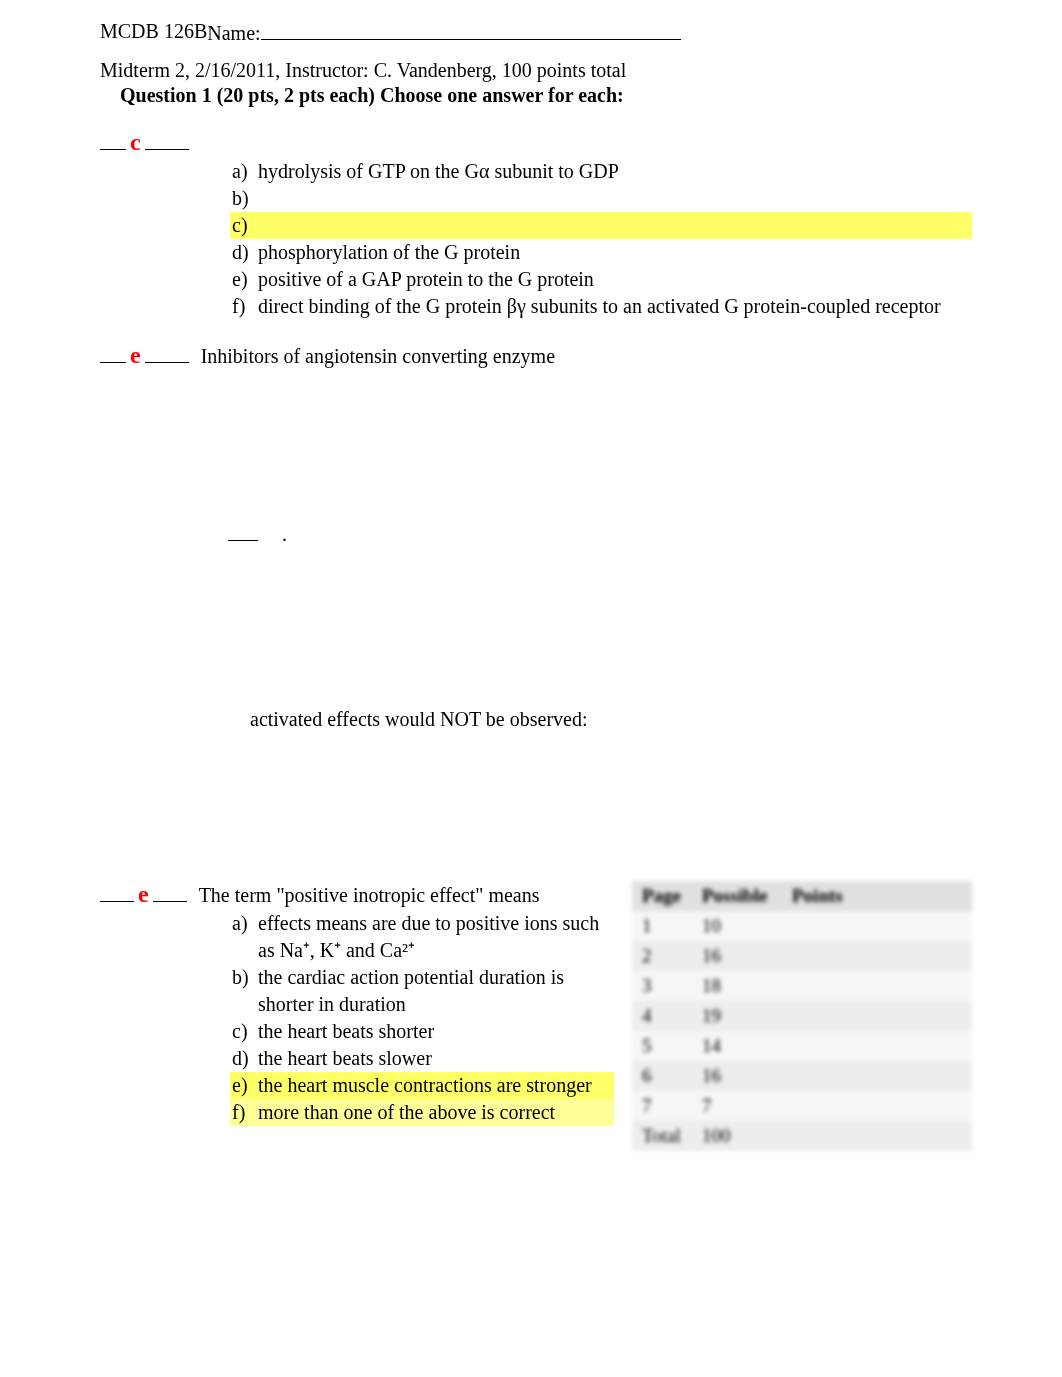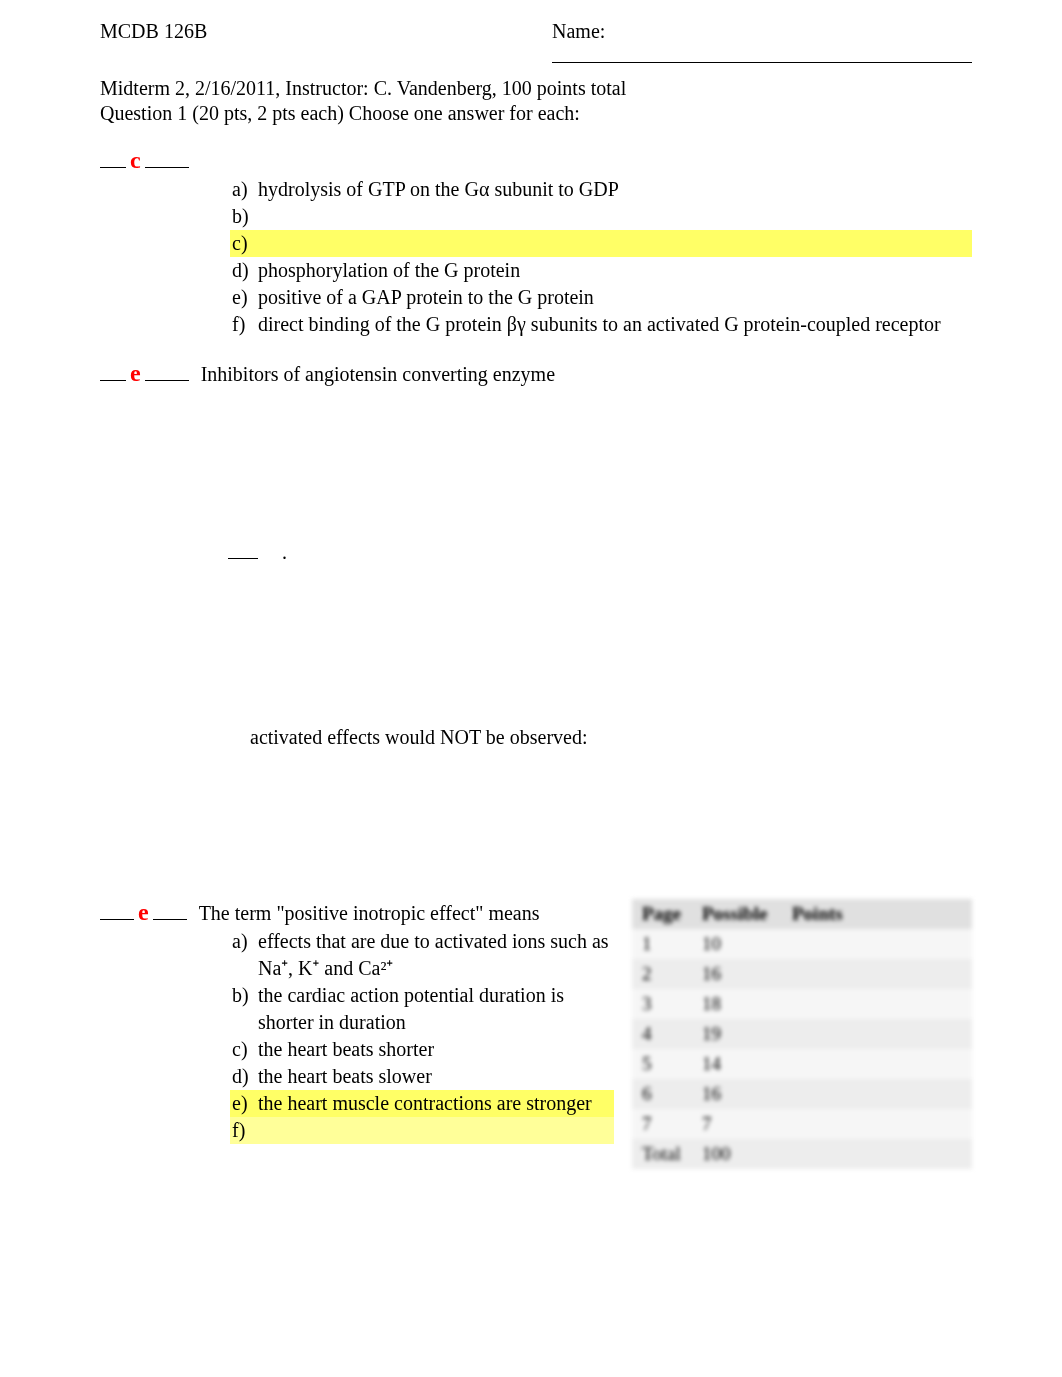--- a/index.html
+++ b/index.html
@@ -8,32 +8,31 @@
     height: 1377px;
     background: #fff;
     font-family: "Times New Roman", Times, serif;
     font-size: 20px;
     color: #000;
     padding: 20px 90px 20px 100px;
     position: relative;
   }
   .header-row {
     display: flex;
-    justify-content: space-between;
     margin-bottom: 14px;
   }
-  .name-field { display: flex; align-items: baseline; flex-direction: column; }
+  .name-field { display: flex; align-items: baseline; }
   .name-line {
     display: inline-block;
     border-bottom: 1px solid #000;
     width: 420px;
     height: 1em;
   }
   .subhead { margin-bottom: 2px; }
-  .bold { font-weight: normal; }
+  .bold { font-weight: bold; margin-left: 20px; }
   .q-block { margin-top: 22px; }
   .stem-row {
     display: flex;
     align-items: baseline;
     margin-bottom: 2px;
   }
   .blank-before {
     border-bottom: 1px solid #000;
     width: 26px;
     display: inline-block;
@@ -178,40 +177,41 @@
   <div class="left-col">
     <div class="stem-row">
       <span class="blank-before" style="width:34px"></span>
       <span class="ans-letter">e</span>
       <span class="blank-after" style="width:34px"></span>
       <span>The term "positive inotropic effect" means</span>
     </div>
     <div class="options">
       <div class="opt">
           <span class="lett">a)</span>
-          <span>effects that are due to activated ions such as Na⁺, K⁺ and Ca²⁺</span>
+          <span>effects means are due to positive ions such as Na⁺, K⁺ and Ca²⁺</span>
         </div>
       <div class="opt">
           <span class="lett">b)</span>
           <span>the cardiac action potential duration is shorter in duration</span>
         </div>
       <div class="opt">
           <span class="lett">c)</span>
           <span>the heart beats shorter</span>
         </div>
       <div class="opt">
           <span class="lett">d)</span>
           <span>the heart beats slower</span>
         </div>
       <div class="opt hl">
           <span class="lett">e)</span>
           <span>the heart muscle contractions are stronger</span>
         </div>
       <div class="opt hl" style="background:#ffff99">
           <span class="lett">f)</span>
+          <span>more than one of the above is correct</span>
         </div>
     </div>
   </div>
 
   <table class="score-table">
     <tbody>
         <tr>
       <th>Page</th>
       <th>Possible</th>
       <th>Points</th>

